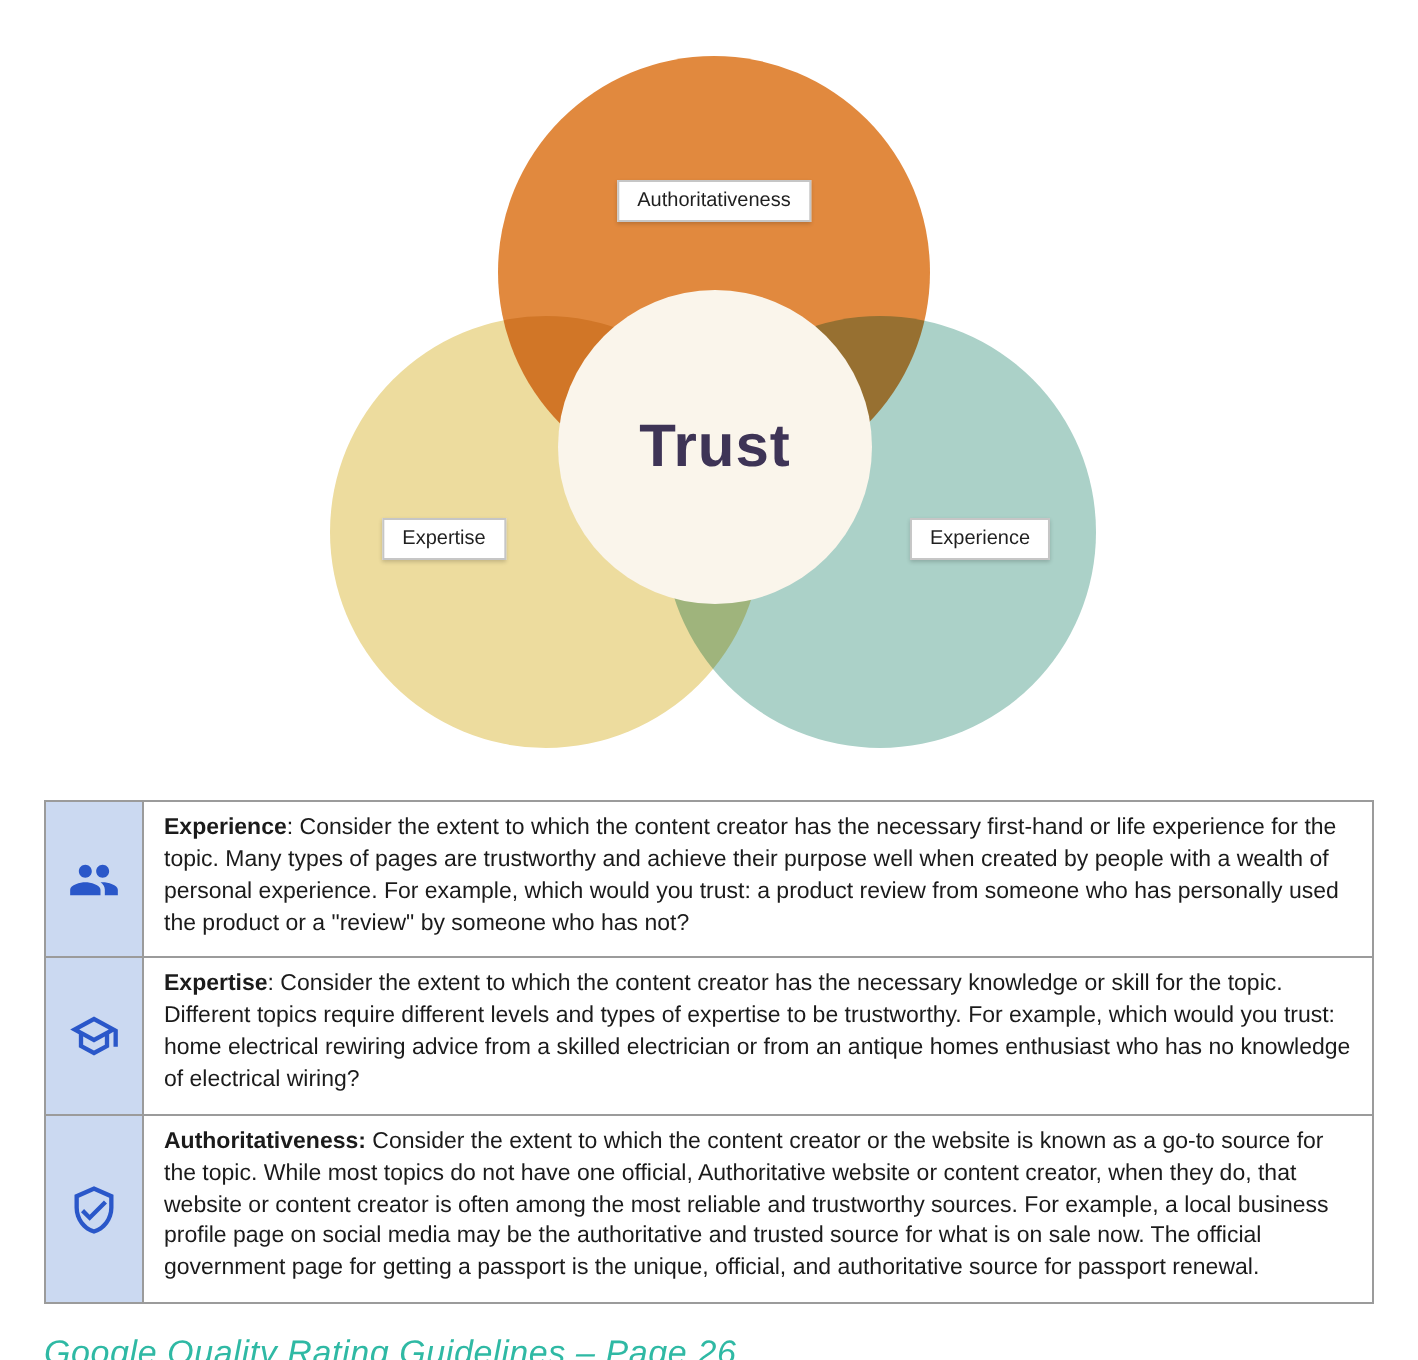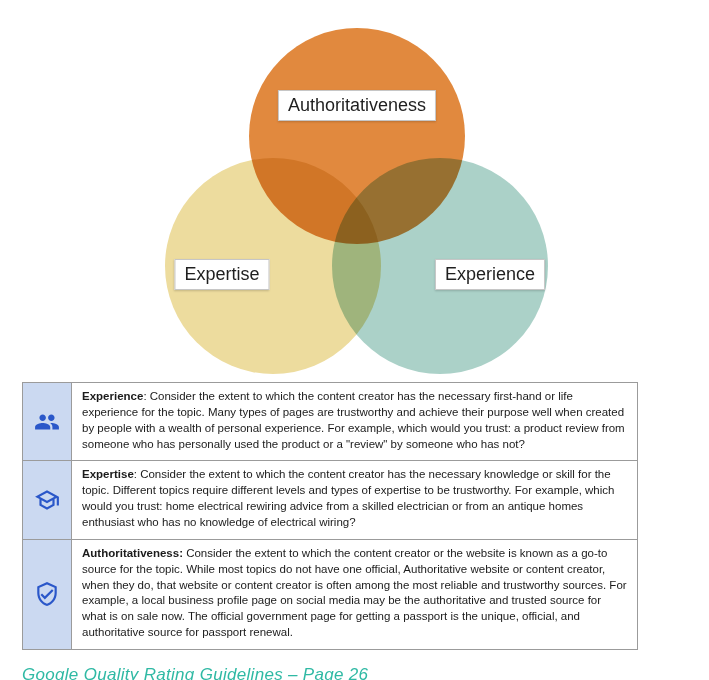--- a/index.html
+++ b/index.html
@@ -37,34 +37,34 @@
     font-size: 30px;
     font-weight: bold;
     letter-spacing: 0.5px;
   }
   .vlabel {
     position: absolute;
     background: #ffffff;
     border: 1px solid #c6c6c6;
     box-shadow: 0 1px 2px rgba(0,0,0,0.18);
     padding: 4px 9px;
-    font-size: 18px;
+    font-size: 10px;
     color: #1f1f1f;
     white-space: nowrap;
     transform: translateX(-50%);
   }
   .vl-top   { left: 357px; top: 90px; }
   .vl-left  { left: 222px; top: 259px; }
   .vl-right { left: 490px; top: 259px; }
 
   
   .eeat-table {
     border-collapse: collapse;
-    margin: 2px 22px 0 22px;
-    width: 616px;
+    margin: 20px 22px 0 22px;
+    width: 665px;
     table-layout: fixed;
   }
   .eeat-table td { border: 1px solid #9b9b9b; }
   .icon-cell {
     width: 49px;
     text-align: center;
     vertical-align: middle;
   }
   .icon-cell svg { width: 26px; height: 26px; display: block; margin: 0 auto; }
   .text-cell {
@@ -88,20 +88,23 @@
 </head>
 <body>
 
 <div>
 
   <div class="venn">
     <div class="circle c-top" style="background-color: rgb(225, 137, 62);"></div>
     <div class="circle c-left" style="background-color: rgb(237, 220, 158);"></div>
     <div class="circle c-right" style="background-color: rgb(171, 209, 200);"></div>
 
+    <div class="center-circle" style="background-color: rgb(250, 245, 235);">
+      <span class="trust-label" style="color: rgb(62, 52, 86);">Trust</span>
+    </div>
 
     <div class="vlabel vl-top">Authoritativeness</div>
     <div class="vlabel vl-left">Expertise</div>
     <div class="vlabel vl-right">Experience</div>
   </div>
 
   <table class="eeat-table">
     <tbody>
       <tr>
         <td class="icon-cell" style="background-color: rgb(203, 217, 241);">

